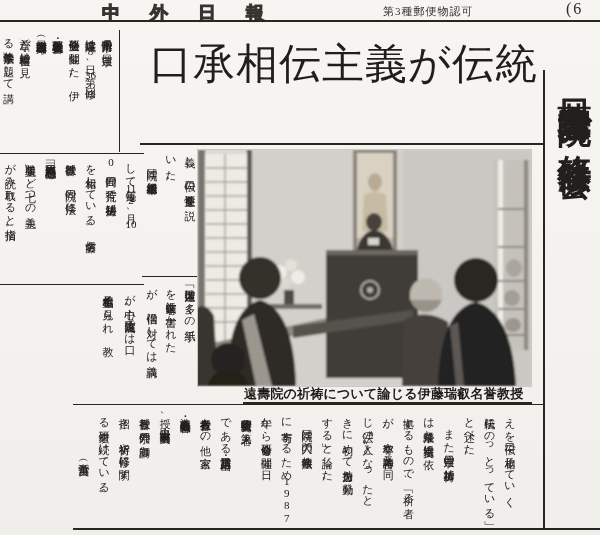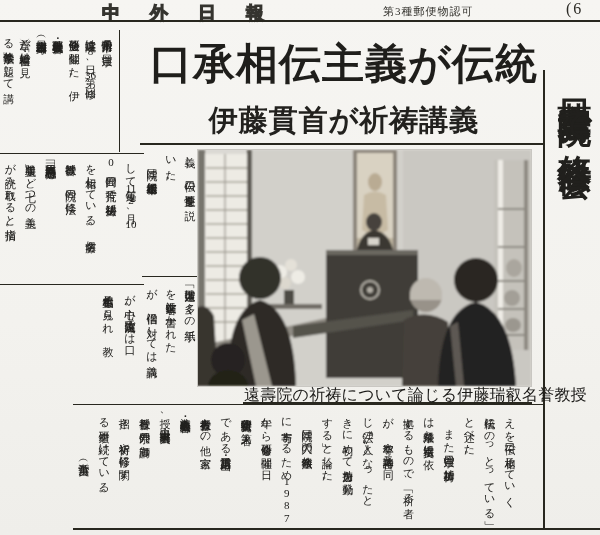--- a/index.html
+++ b/index.html
@@ -9,21 +9,21 @@
         background:linear-gradient(180deg,#f6f5f2 0%,#f3f2ee 60%,#efeeea 100%);
         color:#262522;}
   .rule{position:absolute;background:#28271f;}
   
   .mast-title{position:absolute;left:102px;top:1px;font-size:18px;font-weight:bold;
       letter-spacing:30px;color:#f6f5f2;-webkit-text-stroke:1.1px #35342f;white-space:nowrap;}
   .mast-note{position:absolute;left:383px;top:4px;font-size:11px;letter-spacing:1px;color:#32312c;text-align:right;}
   .mast-page{position:absolute;left:566px;top:0px;font-size:16px;letter-spacing:2px;color:#2c2b26;}
   
   .headline-main{position:absolute;left:148px;top:36px;width:392px;margin:0;
-      font-size:42px;font-weight:bold;letter-spacing:1px;text-align:center;
+      font-size:42px;font-weight:normal;letter-spacing:1px;text-align:center;
       color:#1f1e1b;white-space:nowrap;}
   .headline-sub{position:absolute;left:148px;top:101px;width:392px;margin:0;
       font-size:29px;font-weight:bold;letter-spacing:1px;text-align:center;
       color:#22211e;white-space:nowrap;}
   .side-headline{position:absolute;left:551px;top:72px;height:445px;
       writing-mode:vertical-rl;text-orientation:upright;
       font-size:34px;font-weight:bold;letter-spacing:2.5px;color:#21201d;}
   
   .vblock{position:absolute;display:flex;flex-direction:row-reverse;
       justify-content:flex-start;align-items:flex-start;}
@@ -36,34 +36,33 @@
   .b-mid1{left:142px;top:149px;width:57px;height:126px;--colw:19px;}
   .b-left2{left:0;top:156px;width:141px;height:126px;--colw:20.1px;}
   .b-mid2{left:142px;top:281px;width:57px;height:123px;--colw:19px;}
   .b-left3{left:97px;top:287px;width:44px;height:117px;--colw:22px;}
   .b-bottom{left:73px;top:410px;width:447px;height:119px;--colw:20.3px;}
   
   .photo{position:absolute;left:198px;top:150px;width:333px;height:236px;margin:0;
       outline:1px solid #c9c7c2;}
   .photo svg{display:block;width:100%;height:100%;}
   .caption{position:absolute;left:244px;top:385px;width:292px;
-      font-size:16px;font-weight:normal;letter-spacing:0.2px;color:#1b1a18;white-space:nowrap;}
+      font-size:13px;font-weight:bold;letter-spacing:0.2px;color:#1b1a18;white-space:nowrap;}
 </style>
 </head>
 <body>
 
 <div class="page">
 
   <div class="mast-title">中外日報</div>
   <div class="mast-note">第3種郵便物認可</div>
   <div class="mast-page">(6</div>
   <div class="rule" style="left:0;top:19.5px;width:600px;height:2px;"></div>
 
   <h1 class="headline-main">口承相伝主義が伝統</h1>
-  <h2 class="headline-sub">伊藤貫首が祈祷講義</h2>
   <div class="rule" style="left:140px;top:143px;width:404px;height:1.5px;"></div>
 
   <div class="side-headline">日蓮宗遠壽院で修法研修会</div>
   <div class="rule" style="left:543px;top:70px;width:1.8px;height:460px;"></div>
 
   <div class="vblock b-intro">
       <div class="vcol">千葉県市川市の日蓮宗</div>
       <div class="vcol">遠壽院は8日、第<span class="tcy">36</span>回修</div>
       <div class="vcol">法研修会を開催した。伊</div>
       <div class="vcol">藤瑞叡・立正大名誉教授</div>

